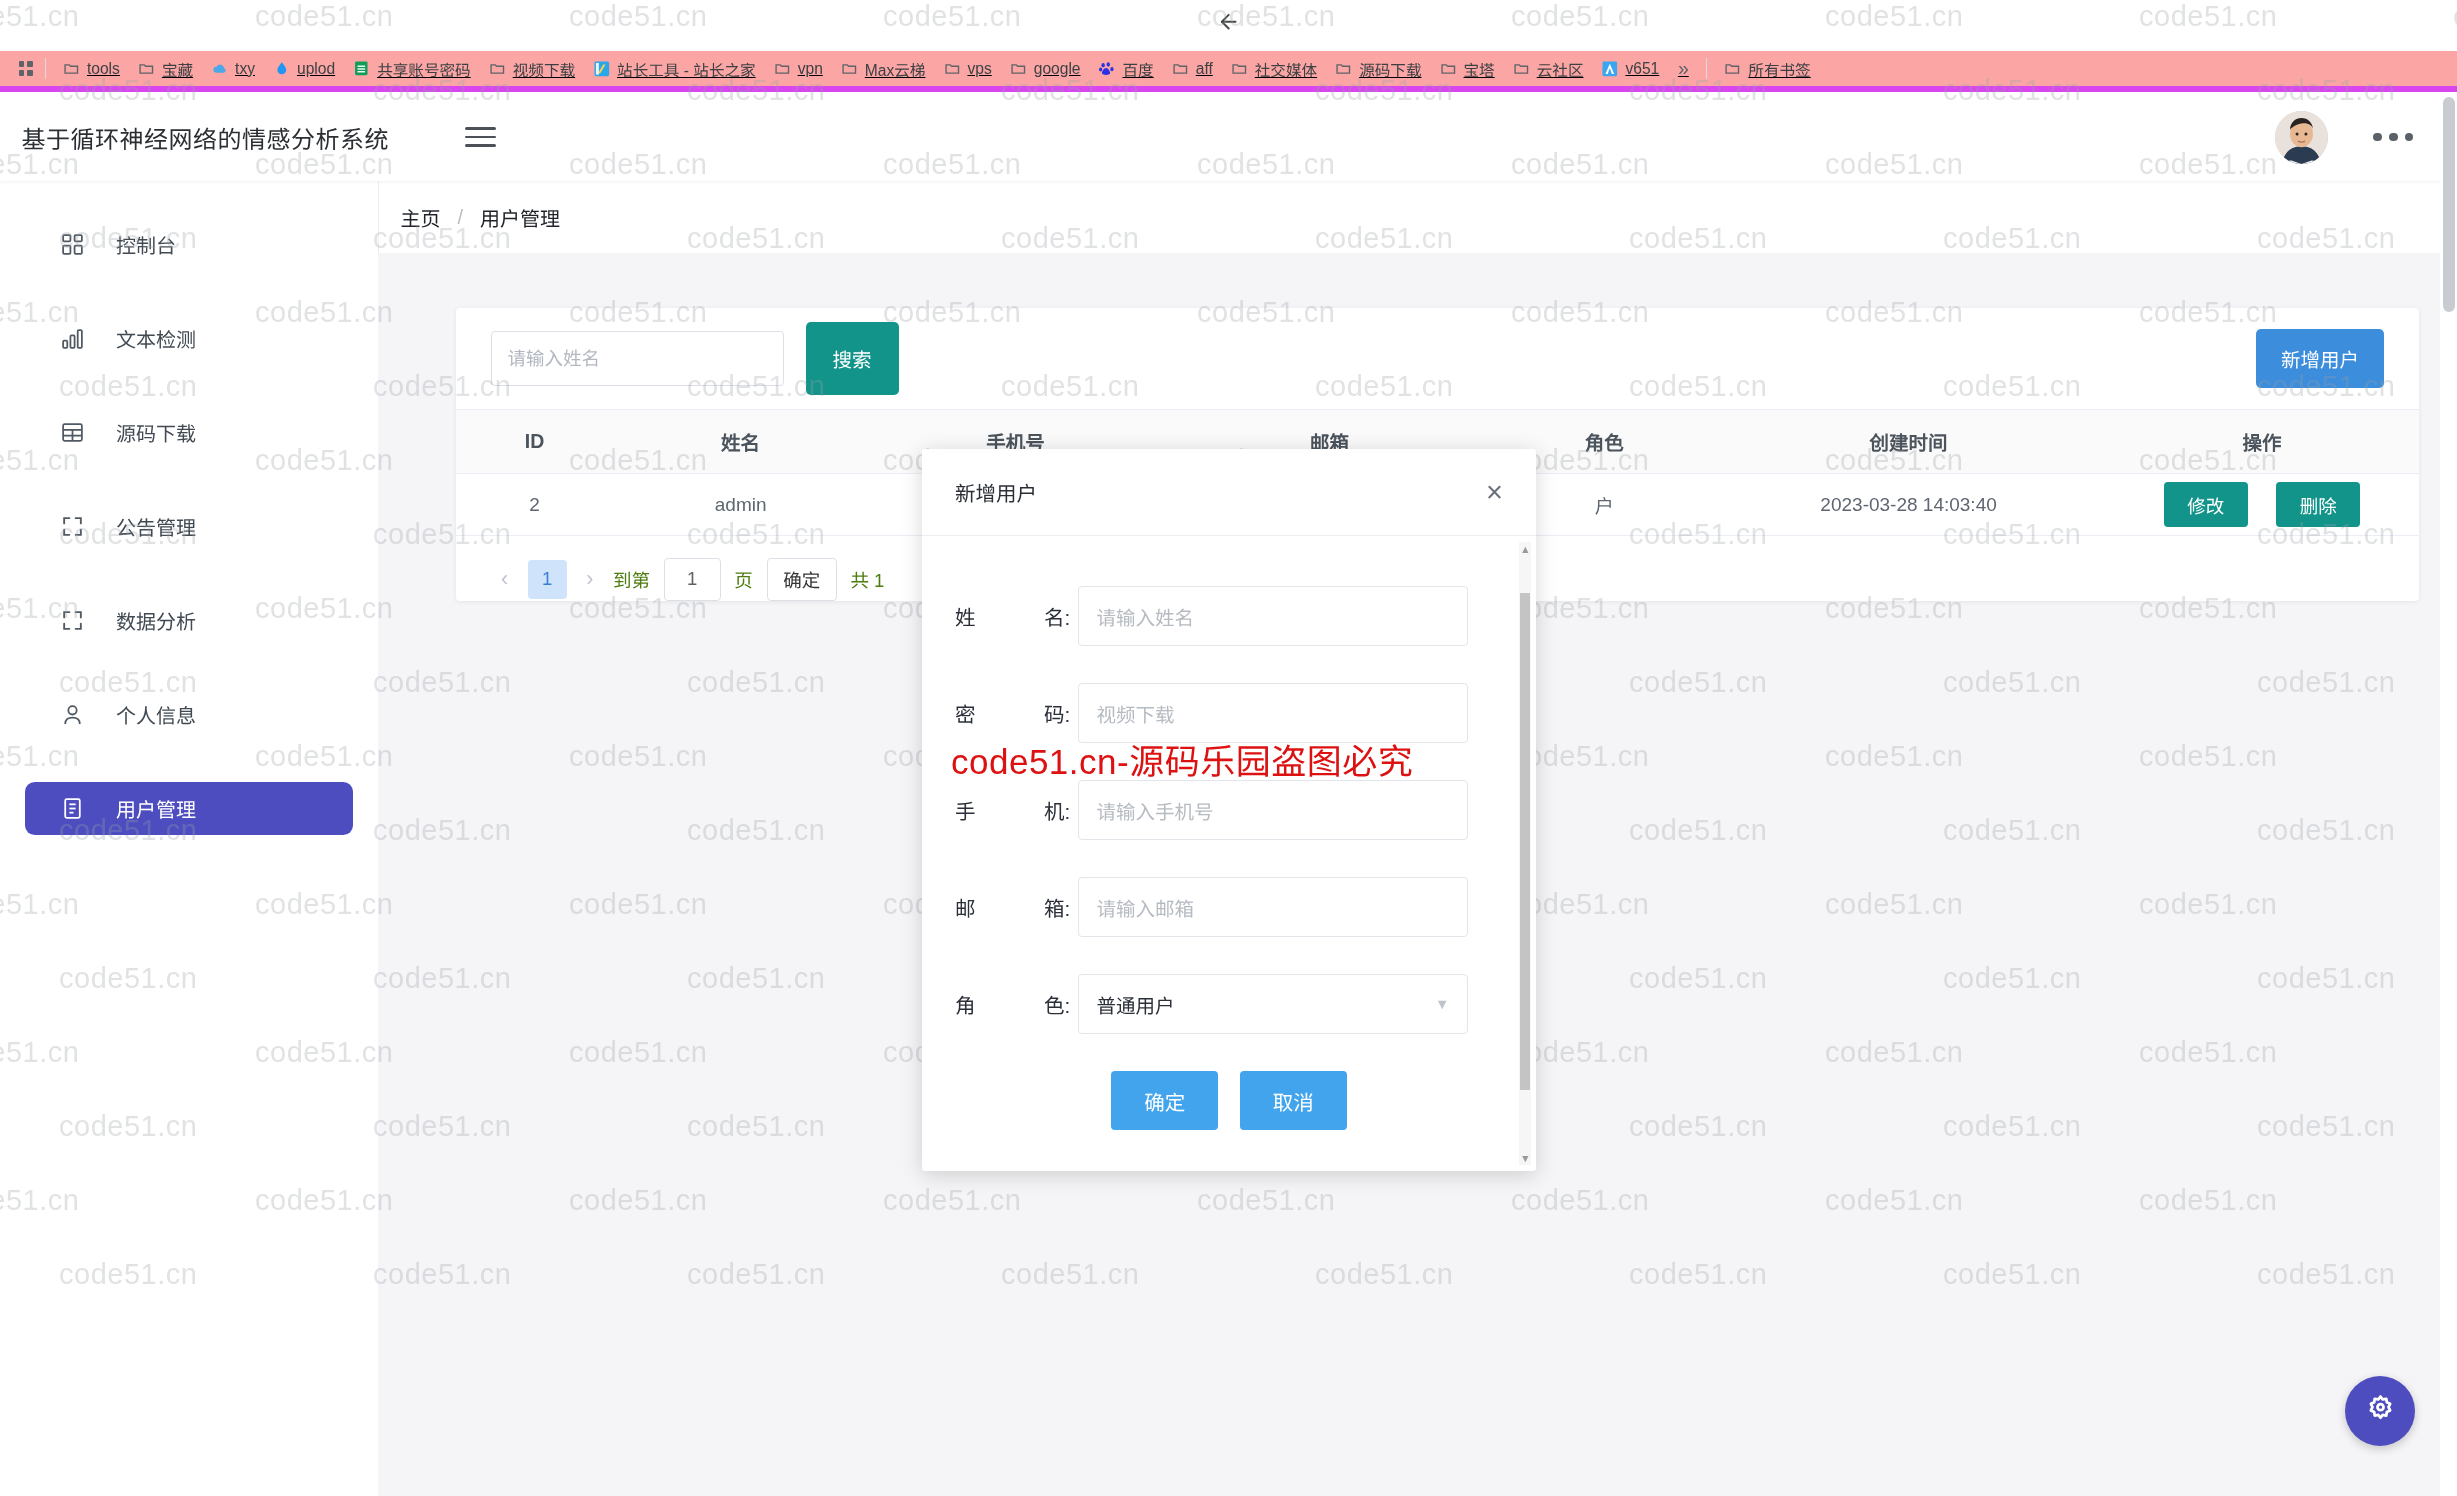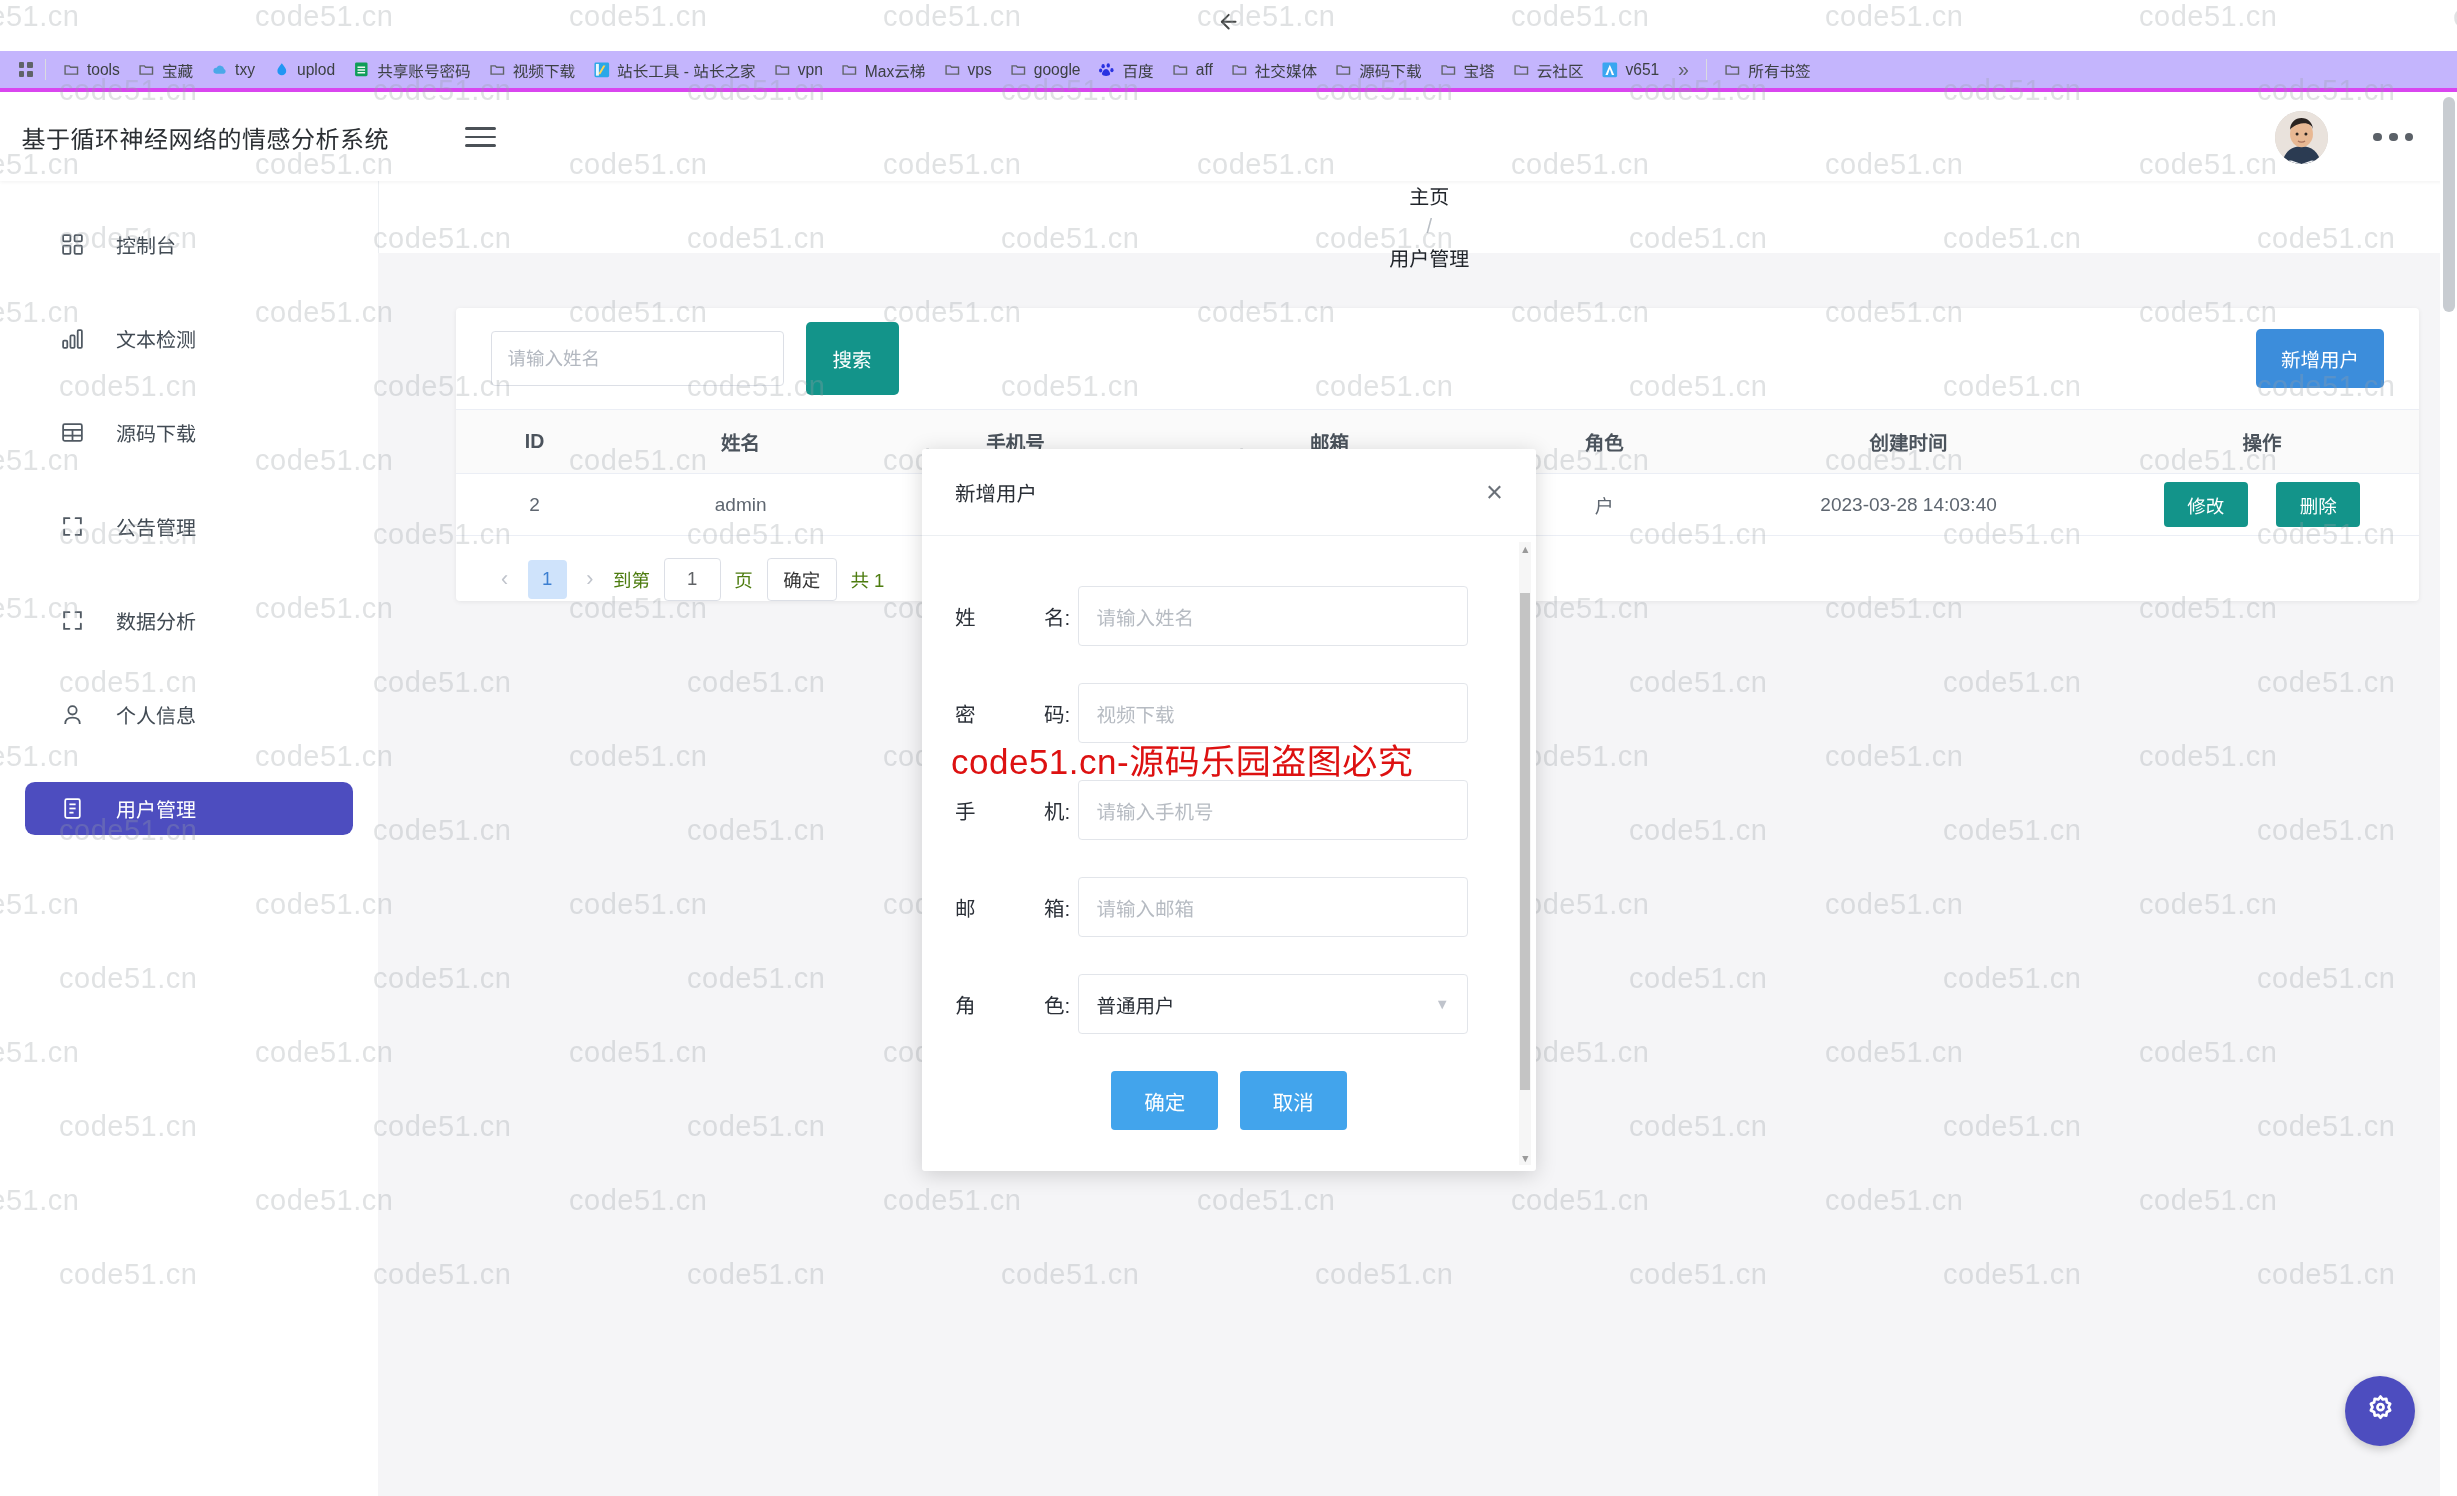--- a/index.html
+++ b/index.html
@@ -49,22 +49,22 @@
   #profile-avatar {
     width:29px;height:29px;border-radius:50%;background:#1e7b33;
     color:#fff;font-size:14.6px;display:flex;align-items:center;justify-content:center;
     font-family:"Liberation Sans",sans-serif; flex:none; margin:0 6.8px; cursor:pointer;
   }
   .tb-sep { width:1px; height:21.5px; background:#dadce0; margin:0 3.9px; flex:none;}
 
   
   #bookmarks {
     height: 41px; display:flex; align-items:center; gap:0px;
-    padding: 0 9.8px; background:#c4b5fd; border-bottom:4px solid #d946ef;
-    white-space: nowrap; overflow:hidden; position:relative;
+    padding: 0 9.8px; background:#fca5a5; border-bottom:6px solid #d946ef;
+    white-space: nowrap; overflow:hidden; position:relative;text-decoration:underline;
   }
   .bm {
     display:flex; align-items:center; gap:6.8px; padding: 4.9px 8.8px;
     border-radius:5.9px; font-size:15.6px; color:#3c4043; cursor:pointer; flex:none;
     font-family: "Liberation Sans", sans-serif;
   }
   .bm .fico { width:17.6px;height:17.6px; flex:none; display:flex;align-items:center;justify-content:center;}
   .apps-grid { display:grid; grid-template-columns:repeat(2,5.9px); grid-template-rows:repeat(2,5.9px); gap:2.9px;}
   .apps-grid i { display:block; width:5.9px;height:5.9px; background:#5f6368; border-radius:1px;}
   .bm-sep { width:1px;height:21.5px;background:#dadce0;margin:0 7.8px; flex:none;}
@@ -109,22 +109,22 @@
   .side-item .sic { width:29px;height:29px;flex:none;display:flex;align-items:center;justify-content:center;color:#515a63;}
   .side-item.active { background:#4d4dbf; color:#ffffff; }
   .side-item.active .sic { color:#ffffff; }
 
   #content {
     flex:1; background:#f5f5f7; padding: 0; position:relative;
     overflow:hidden;
   }
   #breadcrumb {
     height: 72px; background:#ffffff; display:flex; align-items:center;
-    padding-left: 21.5px; font-size:20px; color:#1f2329; gap:5px;
-    margin: 0 0 0 0; border-left:1px solid #eceff2;flex-direction:column;
+    padding-left: 21.5px; font-size:20px; color:#1f2329; gap:17px;
+    margin: 0 0 0 0; border-left:1px solid #eceff2;
   }
   #breadcrumb .crumb { cursor:pointer; }
   #breadcrumb .sep { color:#b9bec4; }
 
   #panel {
     margin: 55px 39px 0 78px; background:#ffffff; border-radius:3.9px;
     box-shadow: 0 1px 4.9px rgba(0,0,0,0.07); padding: 0;
     position:relative; height: 293px;
   }
   #panel-toolbar {

